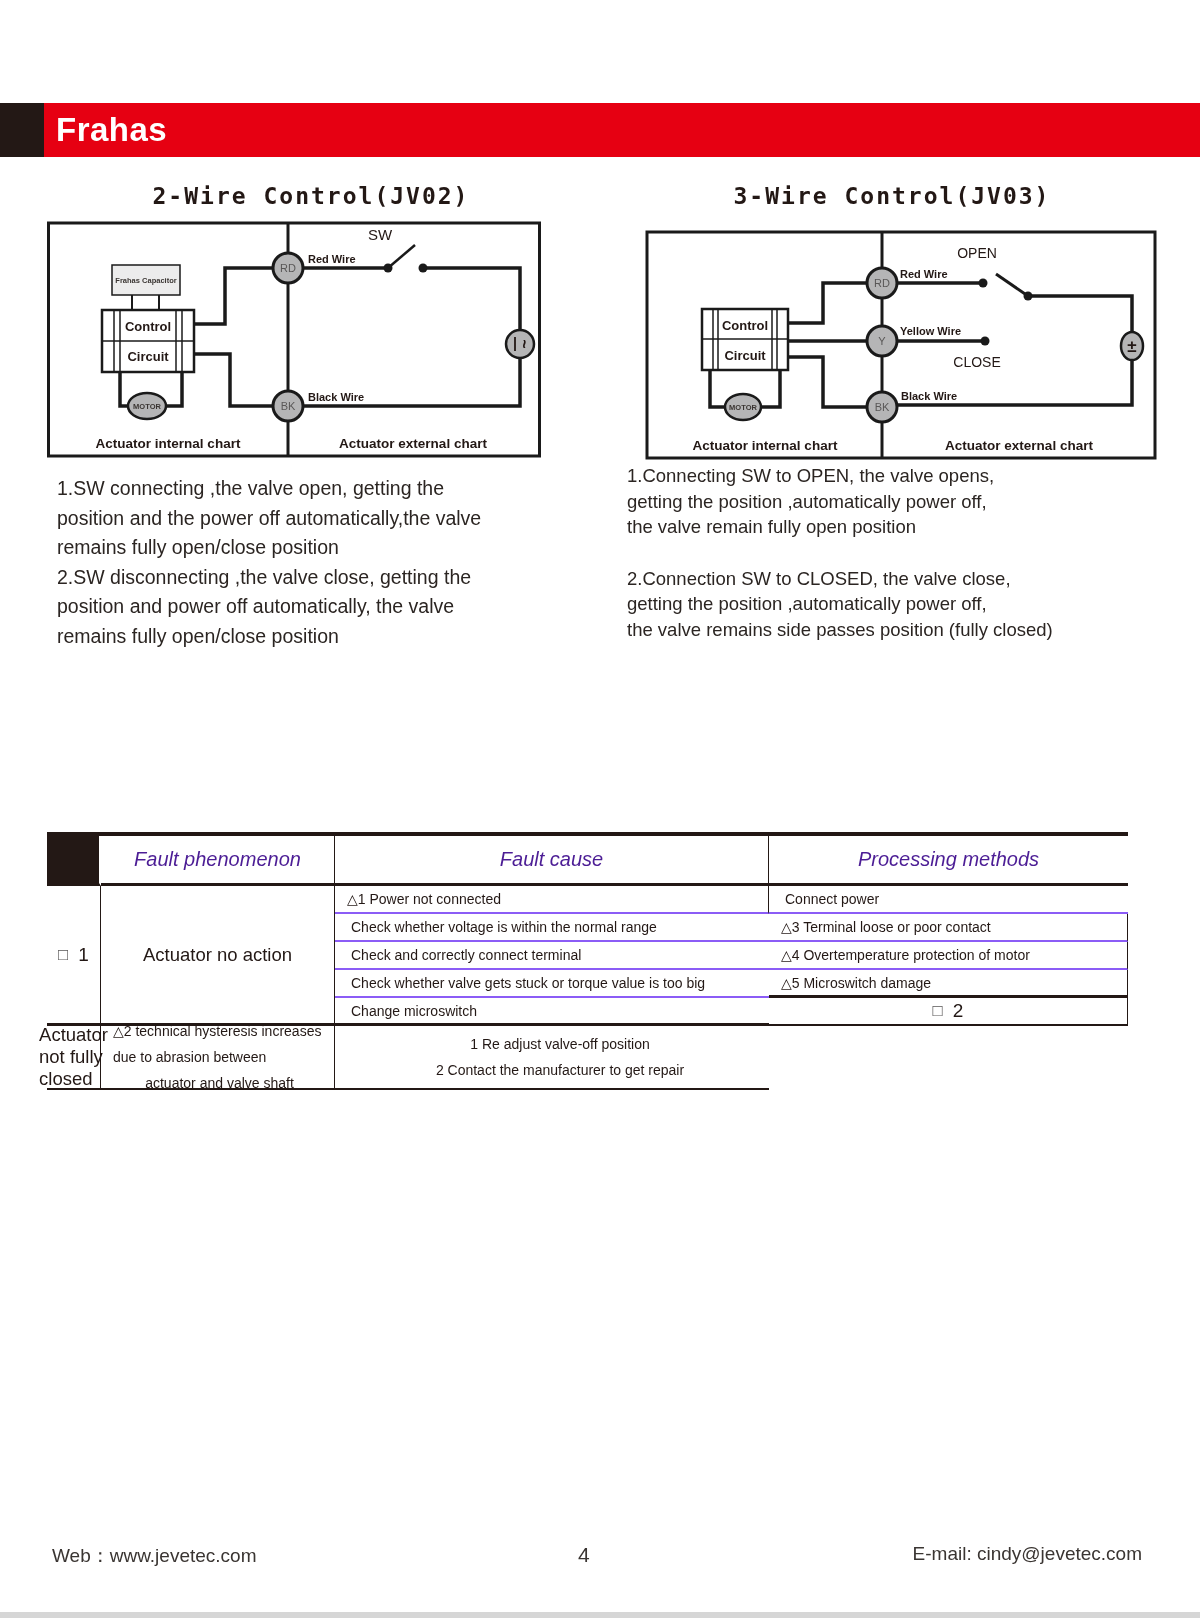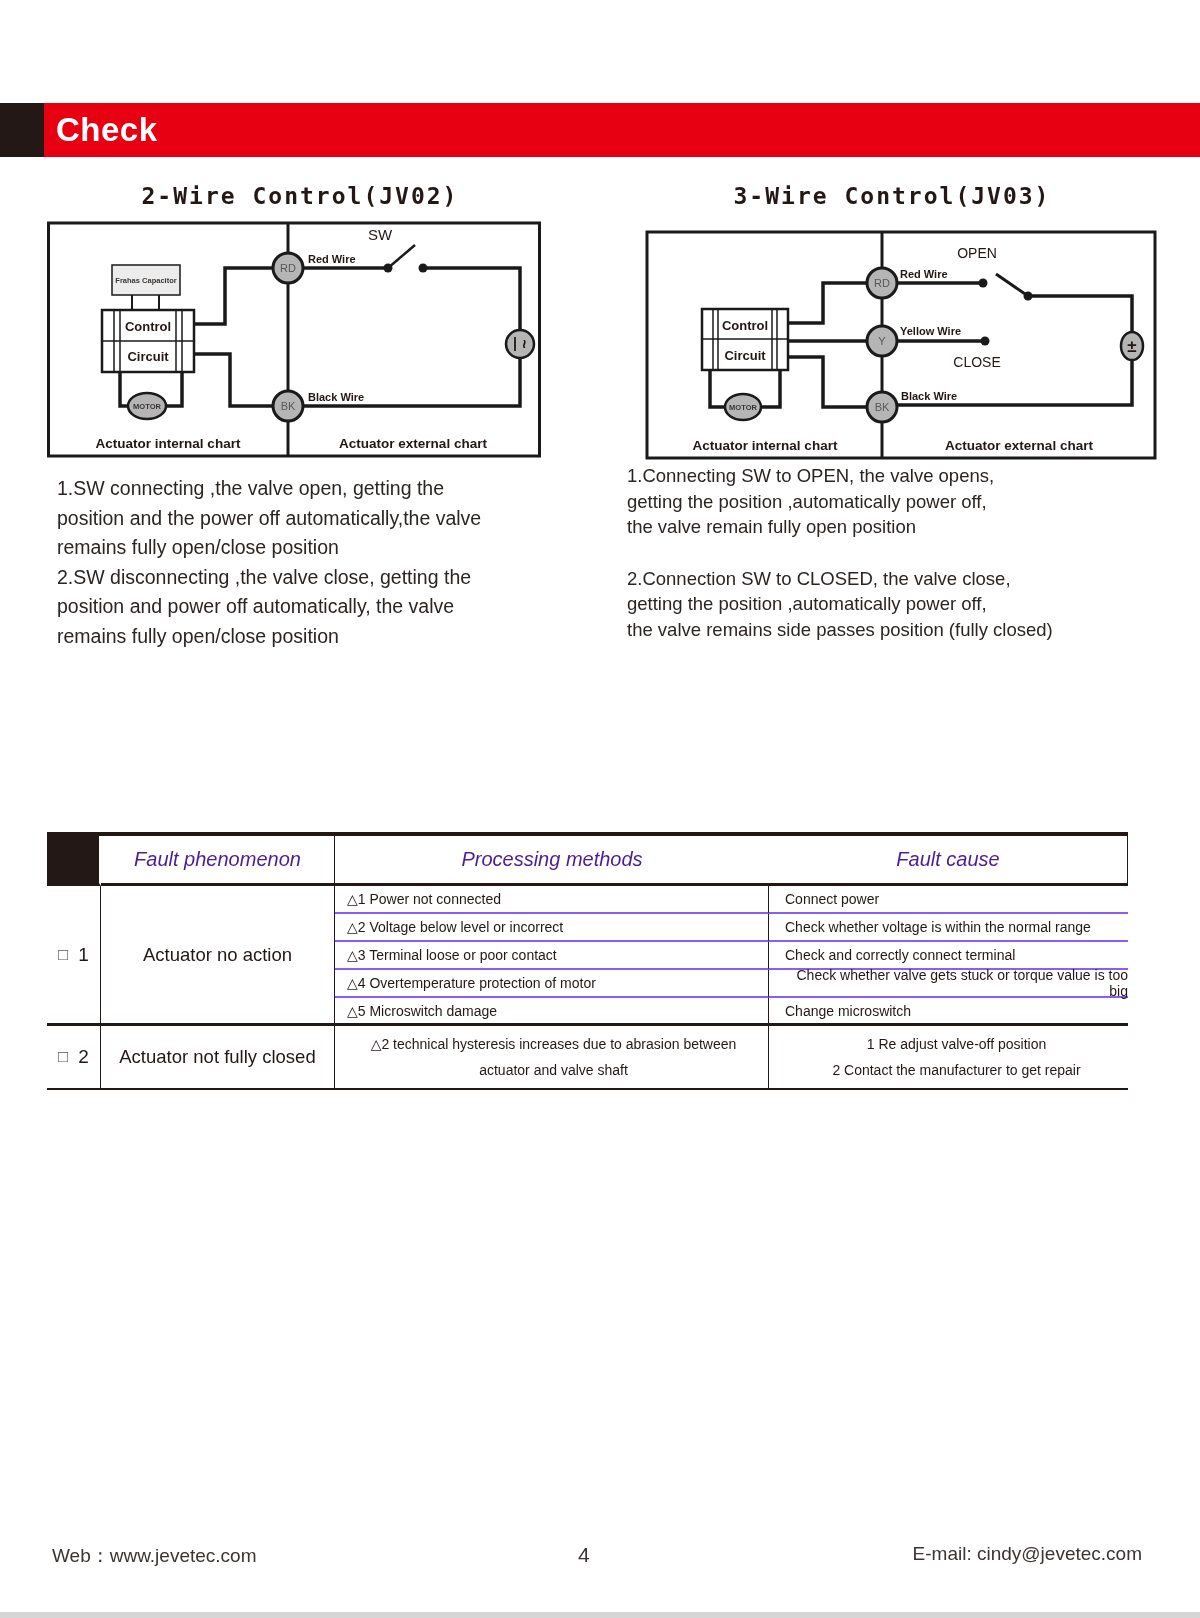--- a/index.html
+++ b/index.html
@@ -16,21 +16,21 @@
     color:#ffffff; font-weight:bold; font-size:33px; letter-spacing:0.5px; white-space:nowrap;
   }
   #banner-wiring { top:103px; }
   #banner-failures { top:712px; }
   
   .diag-title {
     position:absolute; font-family:"DejaVu Sans Mono","Liberation Mono",monospace;
     font-size:23px; font-weight:bold; letter-spacing:2px; color:#231815; white-space:nowrap;
     transform:translateX(-50%);
   }
-  #jv02-title { left:300px; top:183px; }
+  #jv02-title { left:311px; top:183px; }
   #jv03-title { left:892px; top:183px; }
   
   svg text { font-family:"Liberation Sans","DejaVu Sans",sans-serif; }
   .cap { font-size:13.5px; font-weight:bold; fill:#231815; }
   .wlabel { font-size:11px; font-weight:bold; fill:#231815; }
   .boxlabel { font-size:13px; font-weight:bold; fill:#231815; }
   .tinylabel { font-size:7.5px; font-weight:bold; fill:#3a3532; }
   .term { font-size:11px; fill:#595757; }
   
   .notes { position:absolute; color:#2b2522; }
@@ -65,21 +65,21 @@
   #footer-email { right:58px; }
   #bottom-edge { position:absolute; left:0; top:1612px; width:1200px; height:6px; background:#d6d6d6; }
 </style>
 </head>
 <body>
 
 <div id="page">
 
   <div class="banner" id="banner-wiring">
     <div class="blk"></div>
-    <div class="ttl">Check</div>
+    <div class="ttl">Frahas</div>
   </div>
 
   <div class="diag-title" id="jv02-title">2-Wire Control(JV02)</div>
   <div class="diag-title" id="jv03-title">3-Wire Control(JV03)</div>
 
   <svg style="position:absolute; left:46px; top:220px;" width="496" height="240" viewBox="0 0 496 240">
     <rect x="2.5" y="3" width="491" height="233" fill="none" stroke="#1a1a1a" stroke-width="3"></rect>
     <line x1="242" y1="3" x2="242" y2="236" stroke="#1a1a1a" stroke-width="3"></line>
 
     <rect x="66" y="45" width="68" height="30" fill="#ececec" stroke="#1a1a1a" stroke-width="1.5"></rect>
@@ -196,32 +196,31 @@
       <div>2.Connection SW to CLOSED, the valve close,</div>
       <div>getting the position ,automatically power off,</div>
       <div>the valve remains side passes position (fully closed)</div>
     </div>
   </div>
 
 
   <div class="ftable">
     <div class="th th-black"></div>
     <div class="th th-phen">Fault phenomenon</div>
+    <div class="th th-cause">Fault cause</div>
     <div class="th">Processing methods</div>
-    <div class="th th-cause">Fault cause</div>
 
     <div class="num-cell grp-end" style="grid-row:2/7">
       <span class="cb">□</span>
       <span>1</span>
     </div>
     <div class="phen-cell grp-end" style="grid-row:2/7">Actuator no action</div>
 
     <div class="cause-cell sub">△1 Power not connected</div>
     <div class="method-cell sub">Connect power</div>
-    <div class="cause-cell sub">△2 Voltage below level or incorrect</div>
     <div class="method-cell sub">Check whether voltage is within the normal range</div>
     <div class="cause-cell sub">△3 Terminal loose or poor contact</div>
     <div class="method-cell sub">Check and correctly connect terminal</div>
     <div class="cause-cell sub">△4 Overtemperature protection of motor</div>
     <div class="method-cell sub">Check whether valve gets stuck or torque value is too big</div>
     <div class="cause-cell grp-end">△5 Microswitch damage</div>
     <div class="method-cell grp-end">Change microswitch</div>
 
     <div class="num-cell tbl-end">
       <span class="cb">□</span>

